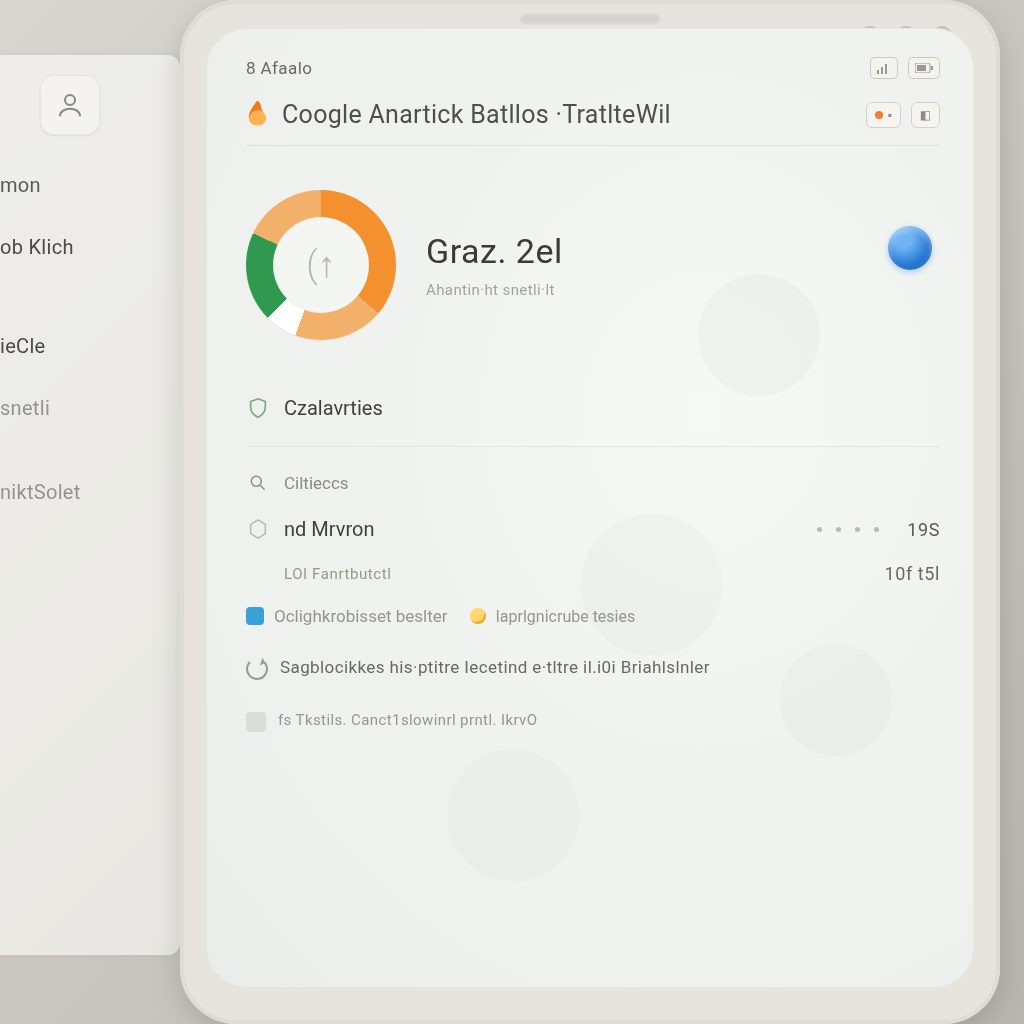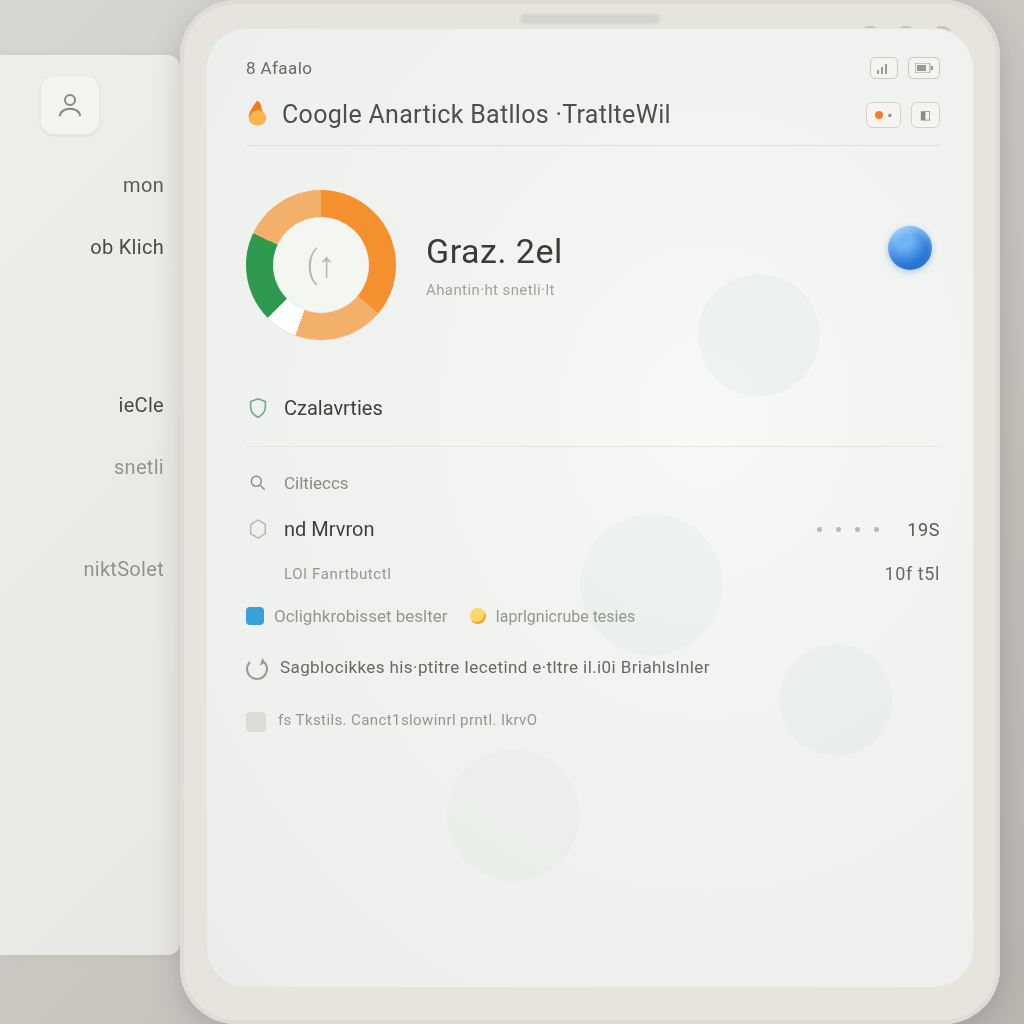--- a/index.html
+++ b/index.html
@@ -25,21 +25,21 @@
   }
   .side-icon-box {
     width: 60px; height: 60px;
     background: #f4f3f0;
     border-radius: 14px;
     margin-left: 40px;
     display: flex; align-items: center; justify-content: center;
     box-shadow: inset 0 0 0 1px rgba(0,0,0,0.05), 0 1px 2px rgba(0,0,0,0.08);
     color: #888;
   }
-  .side-item { text-align: right; padding-right: 6px; color: #4a4a48; font-weight: 400; letter-spacing: .3px;}
+  .side-item { padding-right: 6px; color: #4a4a48; font-weight: 400; letter-spacing: .3px;}
   .side-item.faded { opacity: .55; filter: blur(.3px); }
 
   
   .phone {
     position: absolute;
     left: 180px; top: 0;
     width: 820px; height: 1024px;
     background: #e6e4dd;
     border-radius: 56px;
     box-shadow: inset 0 0 0 4px #dedcd4, 0 8px 30px rgba(0,0,0,0.15);
@@ -205,23 +205,23 @@
 
 <div class="side-panel">
   <div class="side-icon-box">
     <svg width="30" height="30" viewBox="0 0 24 24" fill="none" stroke="currentColor" stroke-width="1.6">
       <circle cx="12" cy="8" r="4"></circle>
         <path d="M4 21c0-4 4-6 8-6s8 2 8 6"></path>
     </svg>
   </div>
   <div class="side-item blurword">mon</div>
   <div class="side-item">ob Klich</div>
-  <div class="side-item" style="margin-top:96px">ieCle</div>
+  <div class="side-item" style="margin-top:37px">ieCle</div>
   <div class="side-item faded">snetli</div>
-  <div class="side-item faded" style="margin-top:40px">niktSolet</div>
+  <div class="side-item faded" style="margin-top:22px">niktSolet</div>
 </div>
 
 <div class="phone">
   <div class="topdots">
       <span></span>
       <span></span>
       <span></span>
     </div>
 
   <div class="screen">

